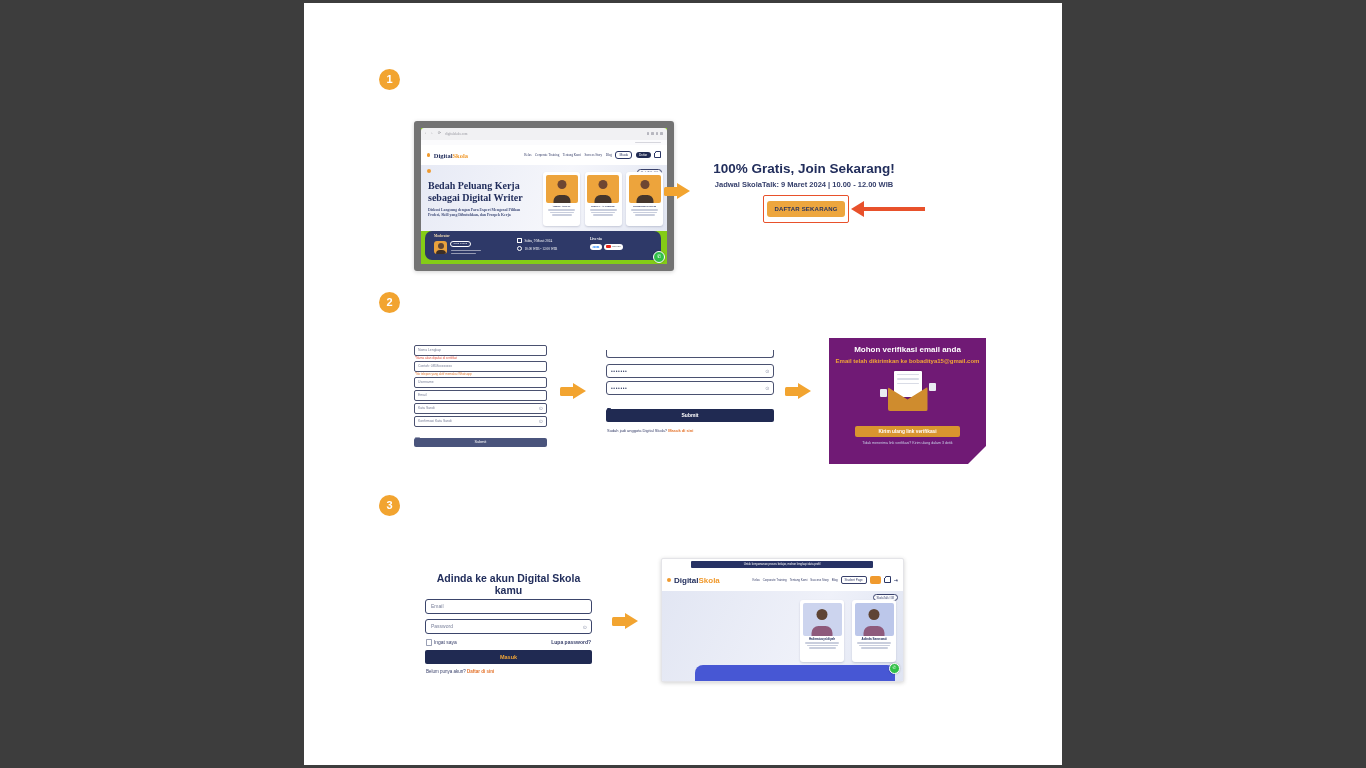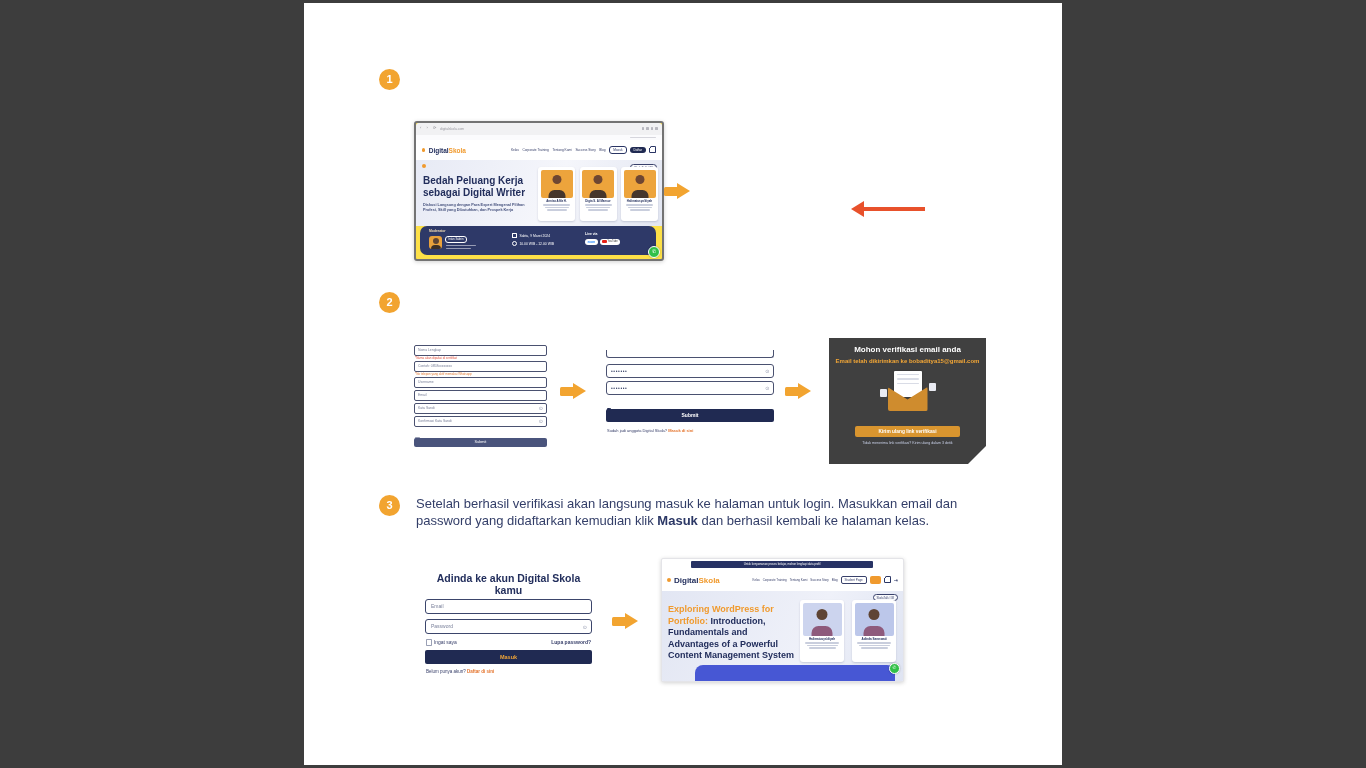--- a/index.html
+++ b/index.html
@@ -17,21 +17,21 @@
 
   
   .flow{display:flex;align-items:center;}
   .fa-tail{width:13px;height:9px;background:#f2a430;border-radius:1.5px 0 0 1.5px;}
   .fa-head{width:0;height:0;border-top:8.5px solid transparent;border-bottom:8.5px solid transparent;border-left:13px solid #f2a430;}
   .pointer{display:flex;align-items:center;}
   .p-head{width:0;height:0;border-top:8px solid transparent;border-bottom:8px solid transparent;border-right:13px solid #e8512b;}
   .p-tail{width:61px;height:3.5px;background:#e8512b;}
 
   
-  .browser{background:#fde047;border:2px solid #737373;border-radius:3px;box-shadow:0 1px 4px rgba(0,0,0,.18);}
+  .browser{background:#84cc16;border:7px solid #737373;border-radius:3px;box-shadow:0 1px 4px rgba(0,0,0,.18);font-family:Liberation Serif, serif;}
   .chrome{position:absolute;left:0;top:0;right:0;height:12px;background:#f1f1f3;border-bottom:1px solid #e3e3e6;border-radius:3px 3px 0 0;}
   .chrome .navg{position:absolute;left:4px;top:2px;font-size:4px;color:#8f8f95;letter-spacing:2px;}
   .chrome .url{position:absolute;left:24px;top:3.5px;font-size:3.4px;color:#9a9aa2;}
   .chrome .ric{position:absolute;right:4px;top:4px;display:flex;gap:2px;}
   .chrome .ric i{width:2.6px;height:2.6px;background:#b7b7bf;border-radius:0.6px;}
   .strip{position:absolute;left:0;top:12px;right:0;height:5px;background:#fbfbfd;border-bottom:1px solid #ededf1;}
   .strip i{position:absolute;right:6px;top:1.6px;width:26px;height:1.6px;background:#d6d6dd;border-radius:1px;}
   .shead{position:absolute;left:0;top:17px;right:0;height:20px;display:flex;align-items:center;padding:0 6px;gap:3.5px;white-space:nowrap;overflow:hidden;background:#fff;}
   .lmark{width:3.2px;height:3.2px;background:#f09a2e;border-radius:50%;display:inline-block;}
   .logo1{font-size:6.5px;font-weight:bold;letter-spacing:0;}
@@ -83,21 +83,21 @@
   .cbck{display:inline-block;width:4.4px;height:4.4px;border-radius:1px;background:#202a52;color:#fff;font-size:3.4px;line-height:4.4px;text-align:center;vertical-align:middle;}
   .agr{font-size:3.2px;color:#39416b;}
   .agr b{font-weight:bold;color:#222e5c;}
   .msub{position:absolute;left:0;right:0;background:#4a547c;border-radius:2px;color:#fff;font-size:3.8px;text-align:center;}
   .input2{position:absolute;left:0;right:0;border:1px solid #4a5170;border-radius:3px;height:12px;line-height:12px;font-size:5px;color:#394368;padding-left:4px;background:#fff;}
   .sub2{position:absolute;left:0;right:0;background:#202a52;border-radius:2px;color:#fff;font-weight:bold;font-size:5px;text-align:center;height:13px;line-height:13px;}
   .foot2{font-size:4px;color:#39416b;}
   .olink{color:#e4732c;font-weight:bold;}
 
   
-  .popup{background:#404040;overflow:hidden;}
+  .popup{background:#701a75;overflow:hidden;}
   .ptitle{font-size:8px;font-weight:bold;color:#fff;text-align:center;}
   .psub{font-size:6px;font-weight:bold;color:#f2a636;text-align:center;}
   .pbtn{background:#d9952f;border-radius:2px;color:#fff;font-size:4.8px;text-align:center;height:11px;line-height:11px;font-weight:bold;}
   .pnote{font-size:3.6px;color:#c8d0e8;text-align:center;}
   .corner{position:absolute;right:0;bottom:0;width:0;height:0;border-left:18px solid transparent;border-bottom:18px solid #ffffff;}
   .env{position:absolute;left:50%;top:33px;transform:translateX(-50%);width:56px;height:46px;}
   .env .sheetp{position:absolute;left:14px;top:0;width:28px;height:26px;background:#fff;border-radius:1px;box-shadow:0 0 2px rgba(0,0,0,.25);}
   .env .sheetp i{display:block;height:1.4px;background:#d9dce6;margin:3px 3px 0 3px;border-radius:1px;}
   .env .body{position:absolute;left:8px;top:16px;width:40px;height:24px;background:#cf8c2e;border-radius:2px;
              clip-path:polygon(0 0,50% 52%,100% 0,100% 100%,0 100%);}
@@ -217,20 +217,27 @@
         </div>
       </div>
       <div class="abs wa" style="right:2px;bottom:1px;">✆</div>
     </div>
 
     <div class="abs flow" style="left:360px;top:180px;">
         <div class="fa-tail"></div>
         <div class="fa-head"></div>
       </div>
 
+    <div class="abs" style="left:385px;top:158px;width:230px;">
+      <div class="ctatitle">100% Gratis, Join Sekarang!</div>
+      <div class="ctasched" style="margin-top:4px;">Jadwal SkolaTalk: 9 Maret 2024 | 10.00 - 12.00 WIB</div>
+      <div class="abs hlbox" style="left:74px;top:34px;width:84px;height:26px;">
+        <span class="ctabtn">DAFTAR SEKARANG</span>
+      </div>
+    </div>
     <div class="abs pointer" style="left:547px;top:198px;">
         <div class="p-head"></div>
         <div class="p-tail"></div>
       </div>
 
     <div class="abs badge" style="left:75px;top:289px;">2</div>
 
     <div class="abs" style="left:110px;top:340px;width:133px;height:114px;background:#fff;">
       <div class="minput nw" style="top:2px;">Nama Lengkap</div>
       <div class="mnote red1 nw" style="top:13px;">*Nama akan dipakai di sertifikat</div>
@@ -275,21 +282,20 @@
             <i></i>
           </div>
         <div class="body"></div>
       </div>
       <div class="abs pbtn" style="left:26px;right:26px;top:88px;">Kirim ulang link verifikasi</div>
       <div class="abs pnote nw" style="left:0;right:0;top:103px;">Tidak menerima link verifikasi? Kirim ulang dalam 3 detik</div>
       <div class="corner"></div>
     </div>
 
     <div class="abs badge" style="left:75px;top:492px;">3</div>
-    <div class="abs stept" style="left:112px;top:492px;width:600px;"><span>Setelah berhasil verifikasi akan langsung masuk ke halaman untuk login. Masukkan email dan password yang didaftarkan kemudian klik </span><b>Masuk</b><span> dan berhasil kembali ke halaman kelas.</span></div>
 
     <div class="abs" style="left:121px;top:567px;width:167px;height:110px;background:#fff;">
       <div class="abs ltitle" style="left:0;right:0;top:2px;">Adinda ke akun Digital Skola kamu</div>
       <div class="linput nw" style="top:29px;">Email</div>
       <div class="linput nw" style="top:49px;"><span>Password</span><span class="eye" style="top:3.5px;right:4px;">⊙</span></div>
       <div class="abs lrow nw" style="left:1px;top:69px;"><span class="cb" style="width:4.4px;height:4.4px;"></span> <span>Ingat saya</span></div>
       <div class="abs lrow olink nw" style="right:1px;top:69px;font-weight:bold;">Lupa password?</div>
       <div class="lbtn" style="top:80px;">Masuk</div>
       <div class="abs lfoot nw" style="left:1px;top:99px;"><span>Belum punya akun? </span><span class="olink">Daftar di sini</span></div>
     </div>
@@ -309,21 +315,20 @@
         <span class="pnav">Tentang Kami</span>
         <span class="pnav">Success Story</span>
         <span class="pnav">Blog</span>
         <span class="stupill">Student Page</span>
         <span class="ochip"></span>
         <span class="cart"></span>
         <span class="logout">⇥</span>
       </div>
       <div class="phero">
         <span class="hbadge" style="right:5px;top:3px;font-size:2.8px;">SkolaTalk #38</span>
-        <div class="abs headline" style="left:6px;top:13px;width:128px;"><span class="ho">Exploring WordPress for Portfolio: </span><span class="hn">Introduction, Fundamentals and Advantages of a Powerful Content Management System</span></div>
         <div class="pcard" style="left:138px;top:9px;">
           <div class="pphoto"></div>
           <div class="pname nw">Halimatusya'diyah</div>
           <div class="bar" style="width:34px;"></div>
             <div class="bar" style="width:31px;"></div>
             <div class="bar" style="width:27px;"></div>
         </div>
         <div class="pcard" style="left:190px;top:9px;">
           <div class="pphoto" style="background:#bcc7ea;"></div>
           <div class="pname nw">Adinda Saraswati</div>

